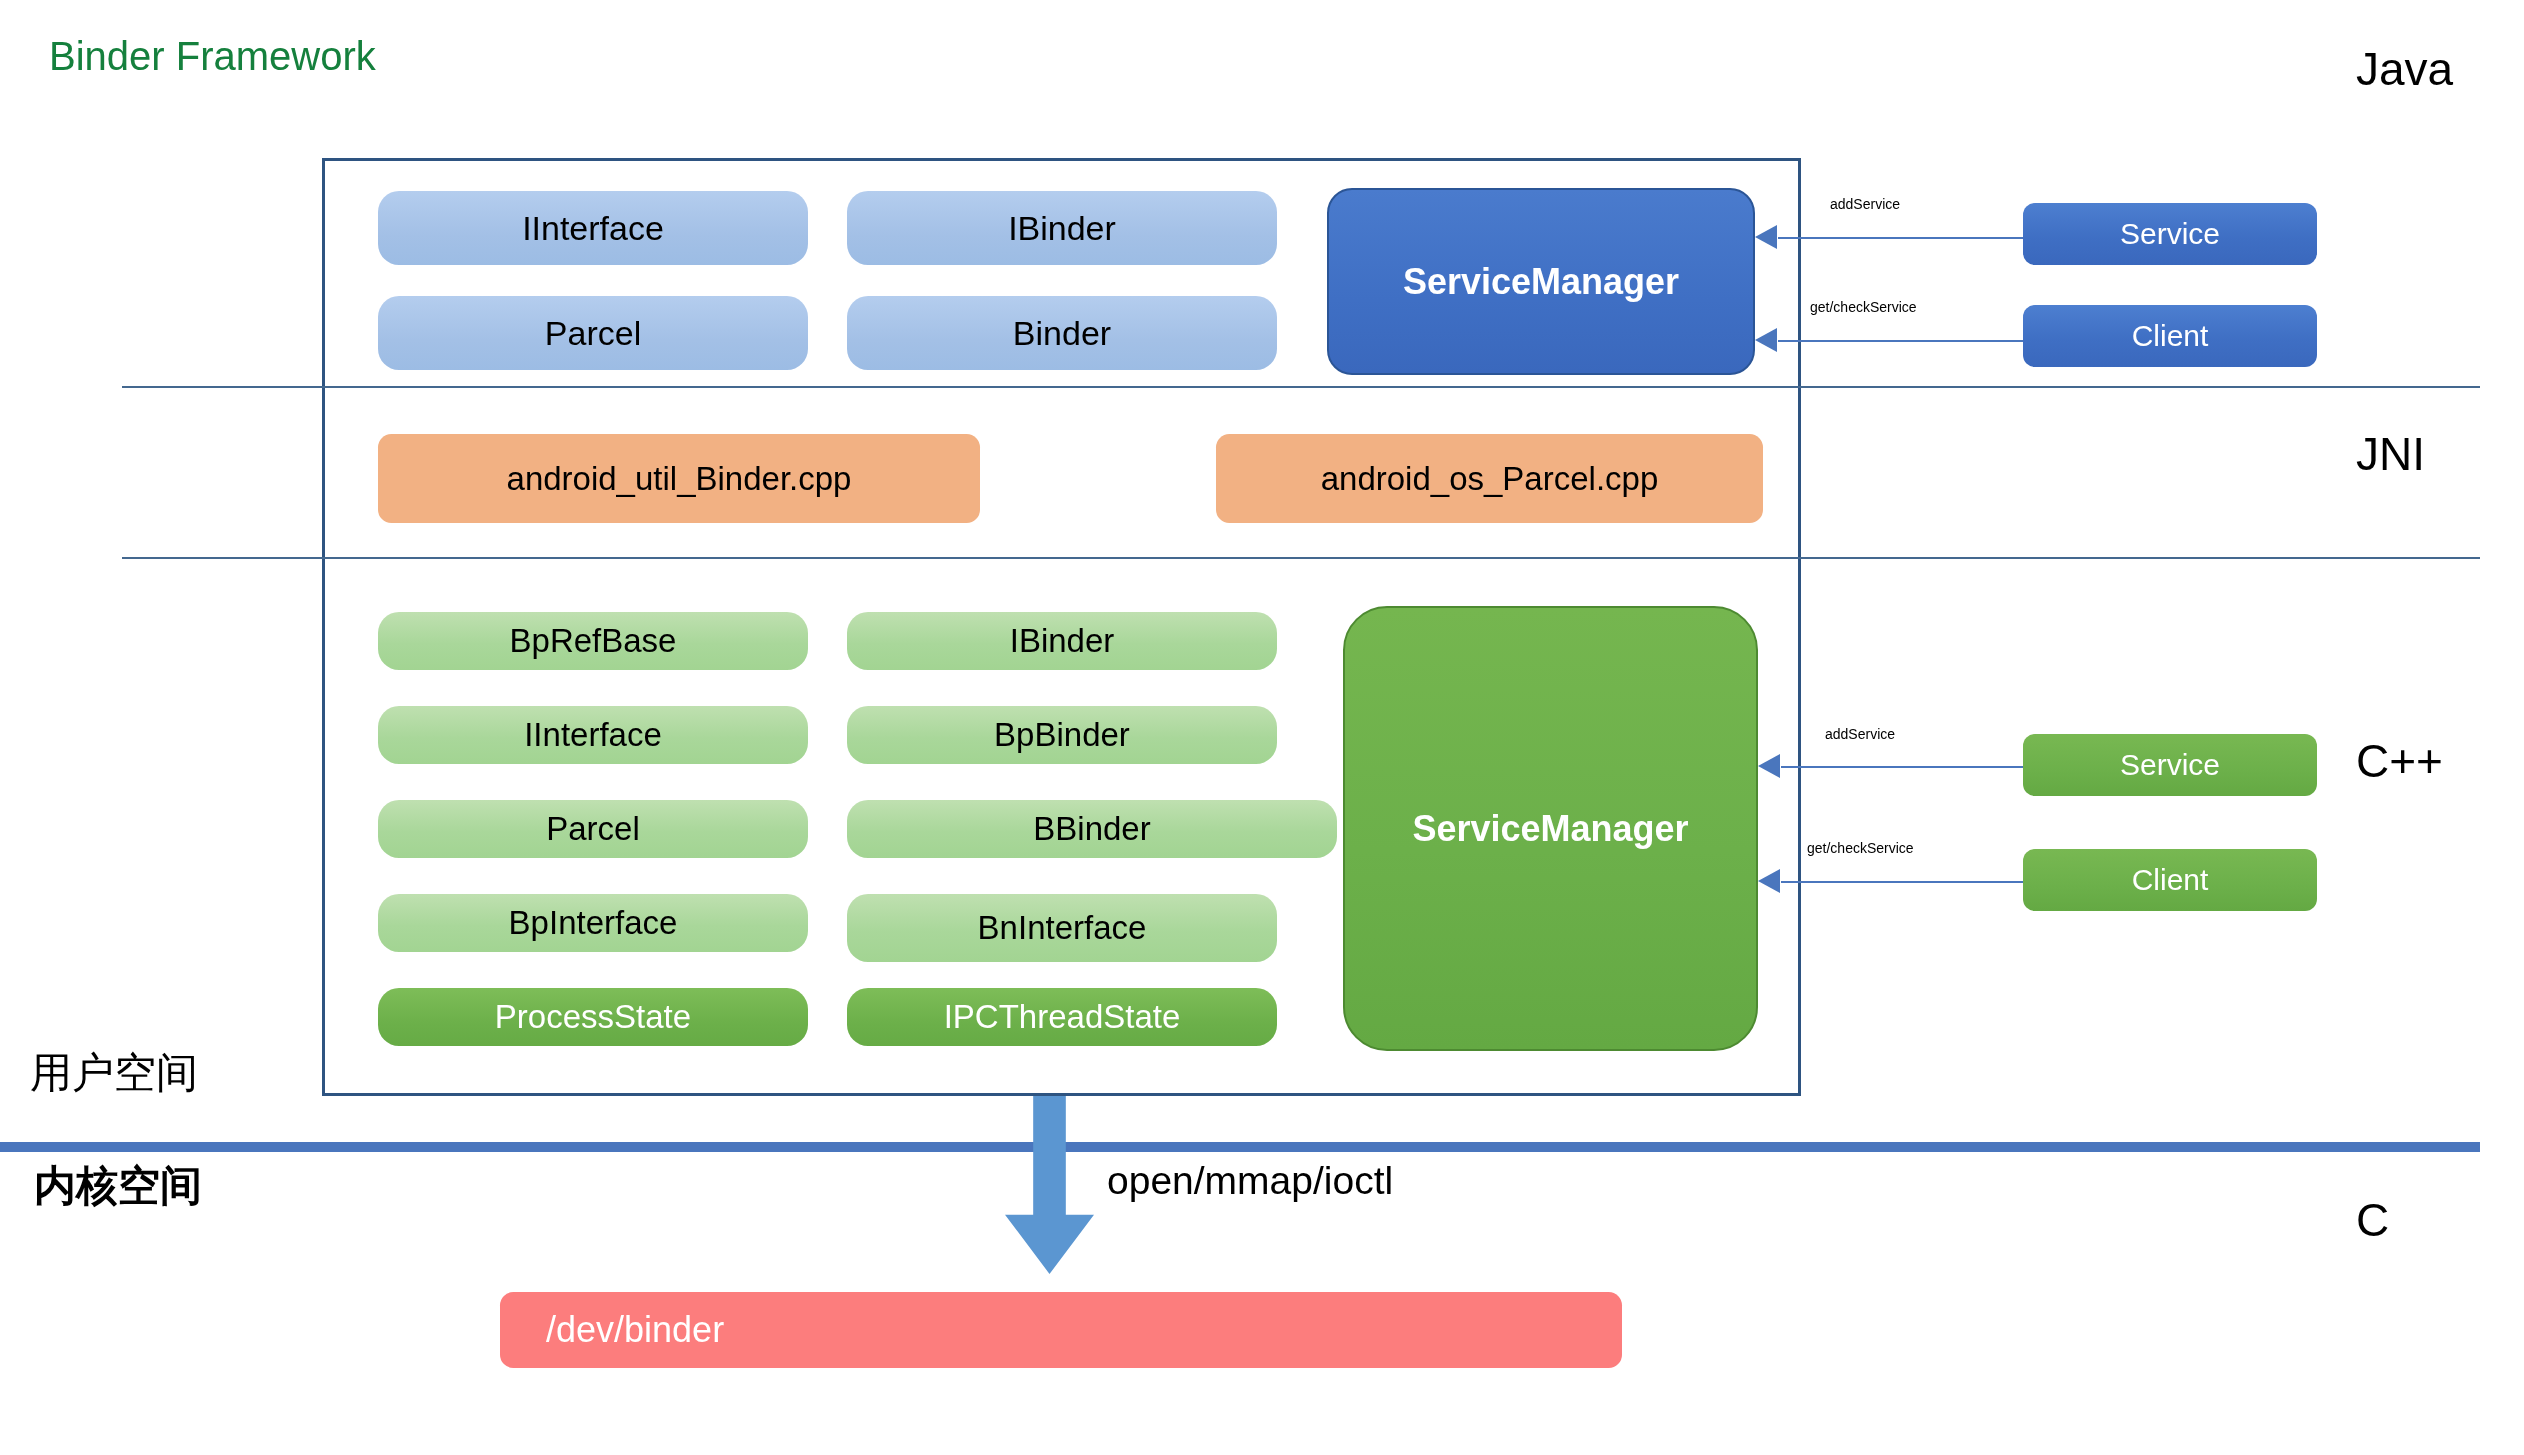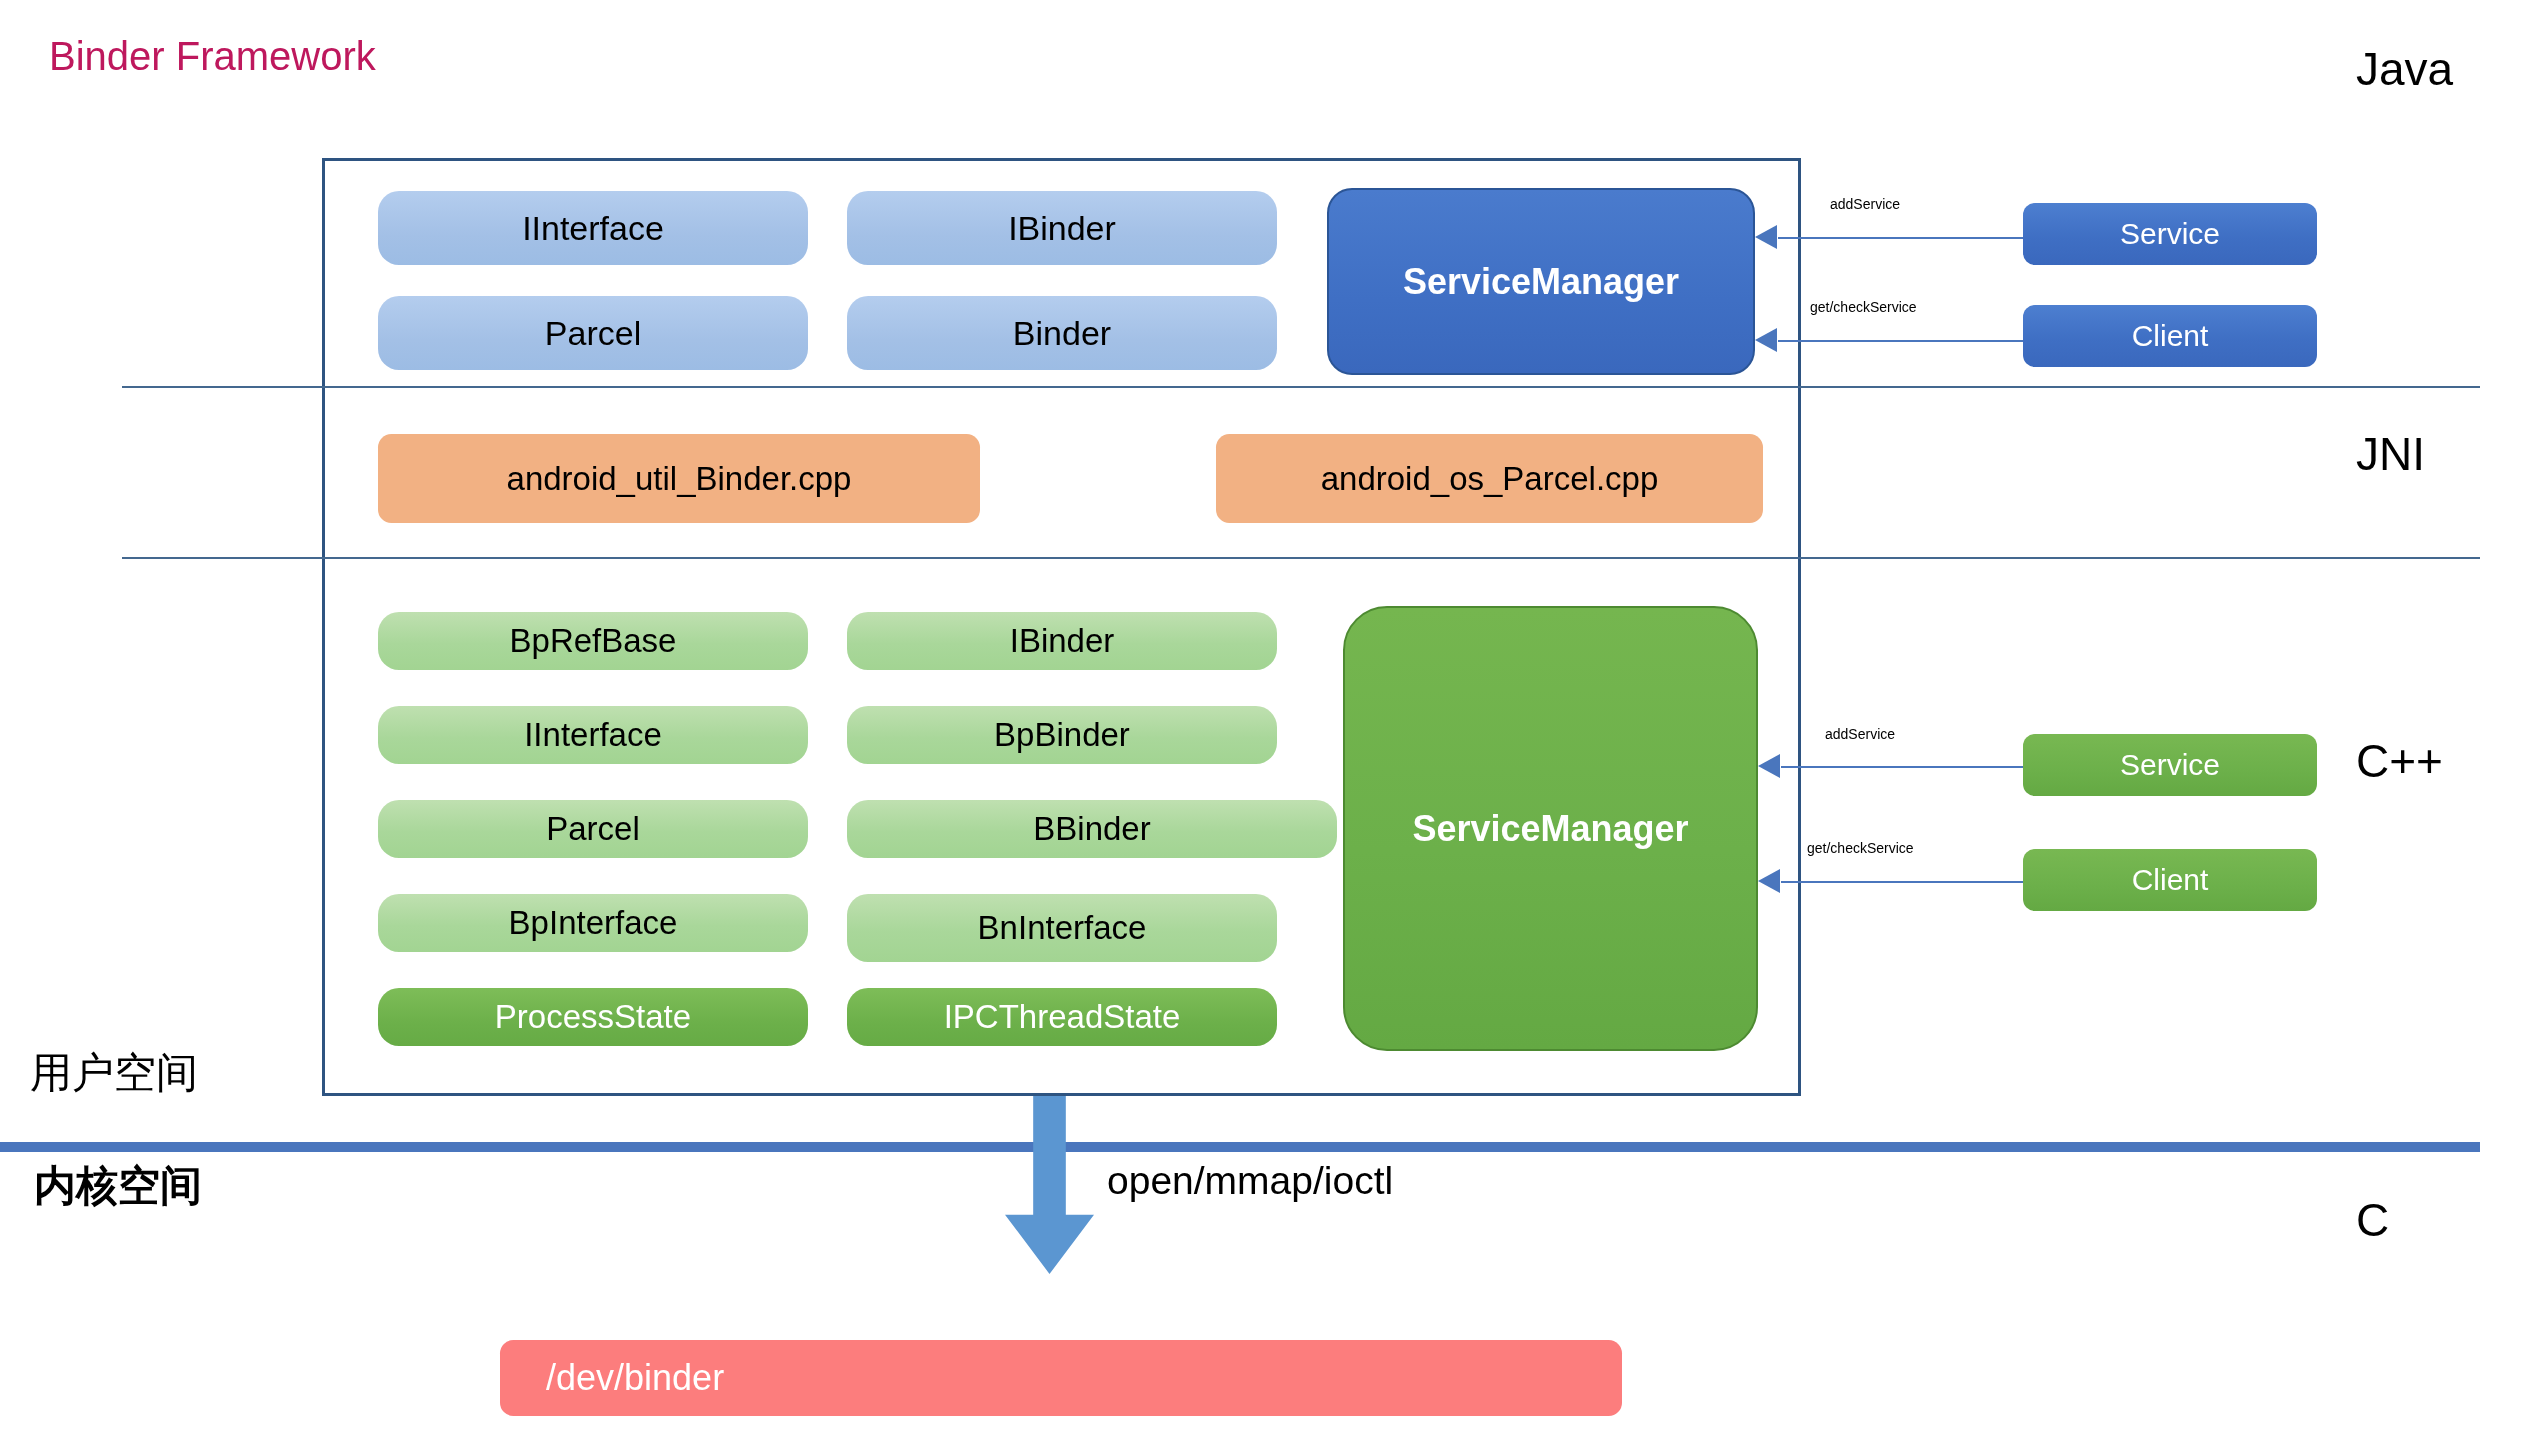--- a/index.html
+++ b/index.html
@@ -17,21 +17,21 @@
     background: #ffffff;
     overflow: hidden;
   }
 
   
   .title {
     position: absolute;
     left: 49px;
     top: 34px;
     font-size: 40px;
-    color: #be185d;
+    color: #15803d;
     white-space: nowrap;
   }
 
   
   .lang-label {
     position: absolute;
     font-size: 46px;
     color: #000000;
     white-space: nowrap;
     text-align: left;
@@ -258,16 +258,16 @@
 
   <div class="conn-line" style="left:1781px; top:881px; width:242px;"></div>
   <div class="conn-head" style="left:1758px; top:869px;"></div>
   <div class="conn-label" style="left:1807px; top:840px;">get/checkService</div>
 
   <svg class="down-arrow" viewBox="0 0 120 240" preserveAspectRatio="none">
     <polygon points="38,0 82,0 82,160 120,160 60,240 0,160 38,160" fill="#5b96d1"></polygon>
   </svg>
   <div class="arrow-label">open/mmap/ioctl</div>
 
-  <div class="rbox red" style="left:500px; top:1292px; width:1122px; height:76px;margin-top:48px;">/dev/binder</div>
+  <div class="rbox red" style="left:500px; top:1292px; width:1122px; height:76px;">/dev/binder</div>
 
 </div>
 
 
 </body></html>

